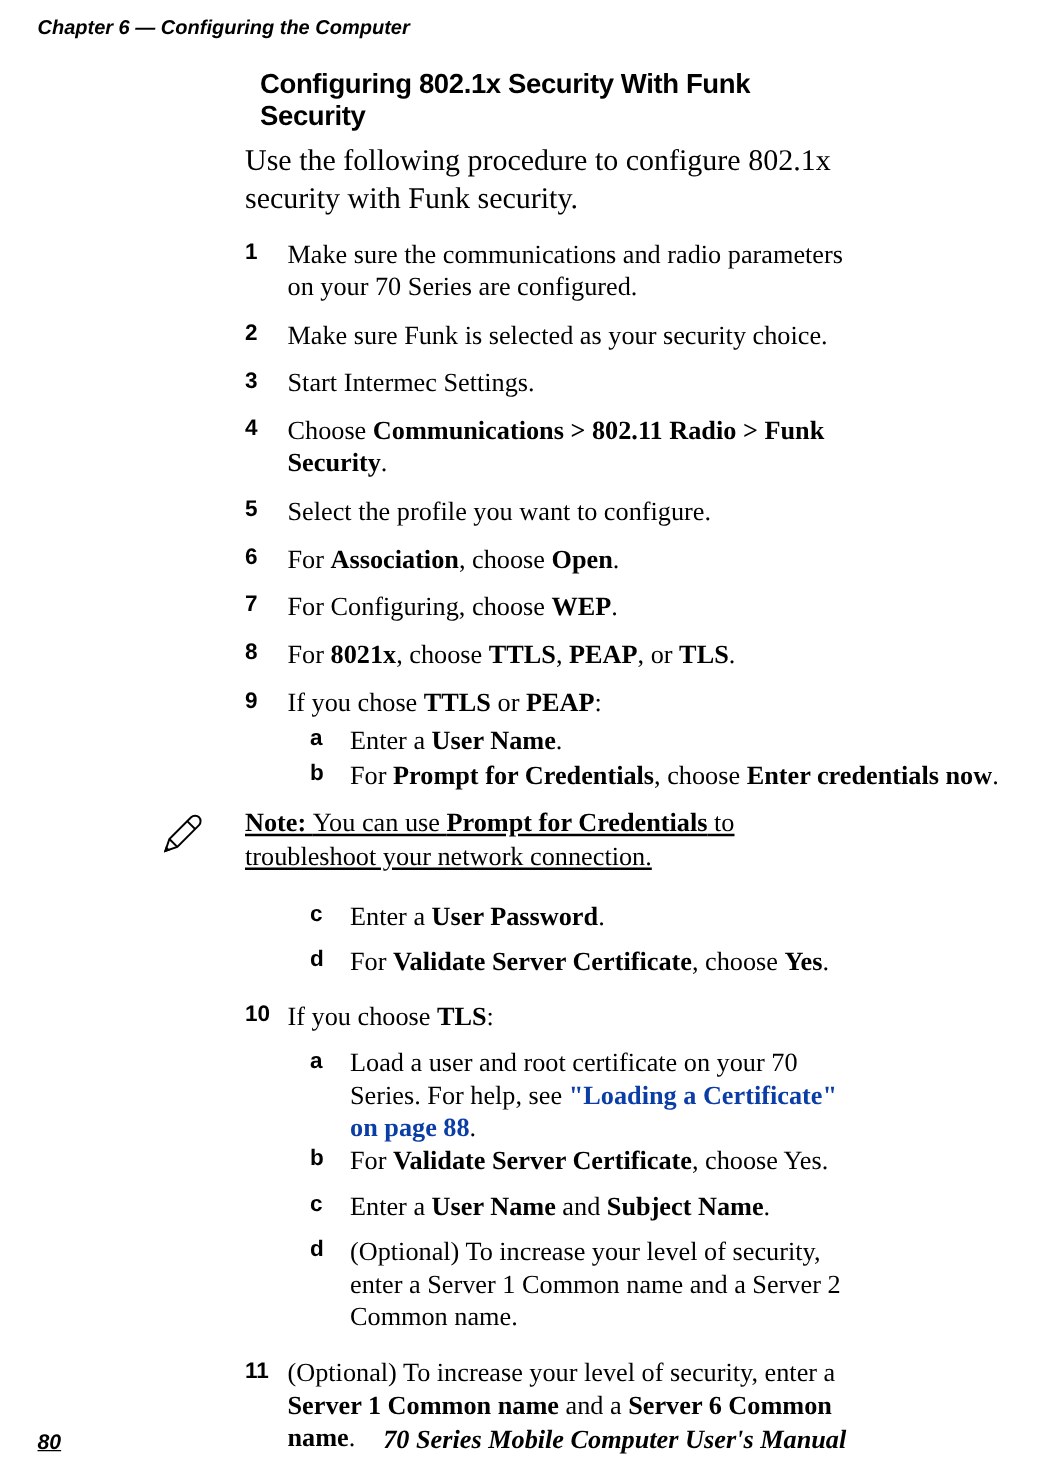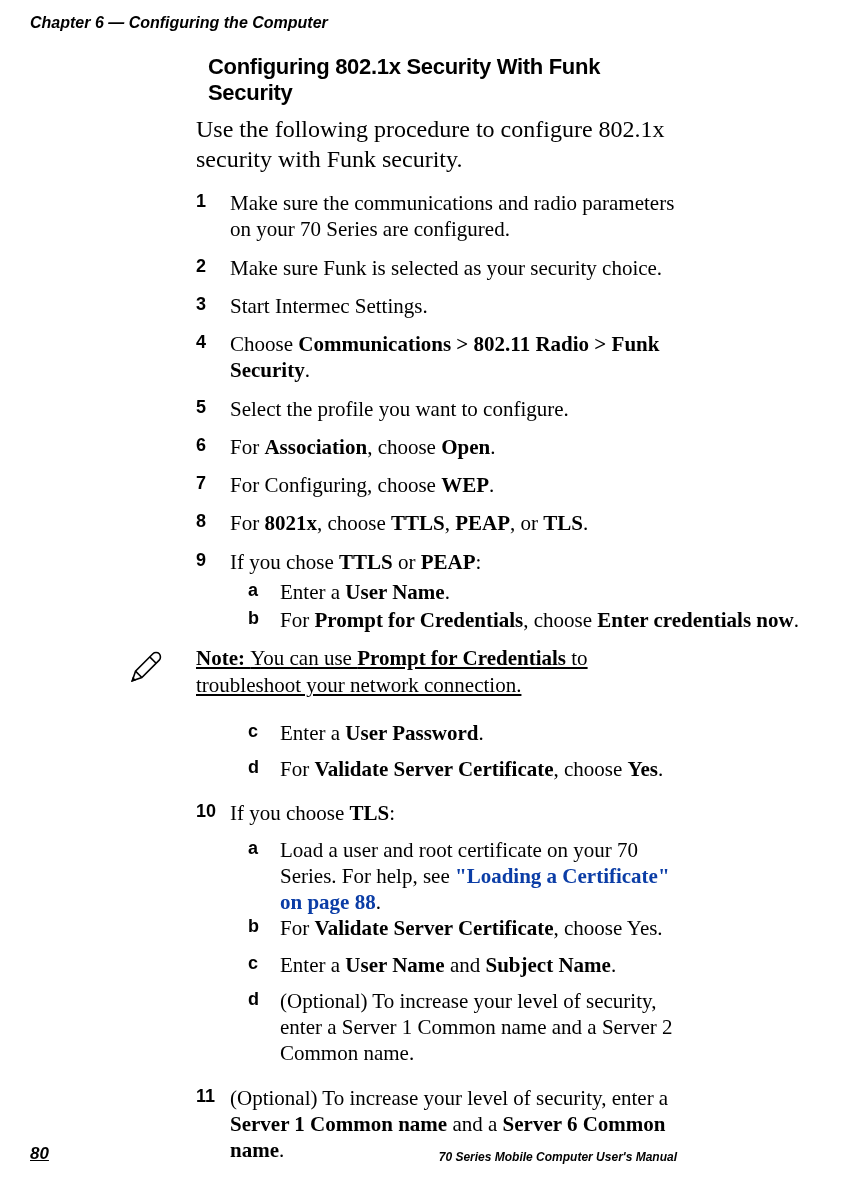--- a/index.html
+++ b/index.html
@@ -108,24 +108,24 @@
     font-family: Arial, Helvetica, sans-serif;
     font-style: italic;
     font-weight: 700;
     font-size: 17px;
     text-decoration: underline;
   }
   .footer-right {
     position: absolute;
     bottom: 14px;
     right: 30px;
-    font-family: Liberation Sans, sans-serif;
+    font-family: Liberation Serif, serif;
     font-style: italic;
     font-weight: 700;
-    font-size: 12px;
+    font-size: 21px;
   }
   .s1 { white-space: nowrap; text-align: right; }
 </style>
 </head>
 <body>
 
 <div class="page">
 
   <div class="running-header">Chapter 6 — Configuring the Computer</div>
 

